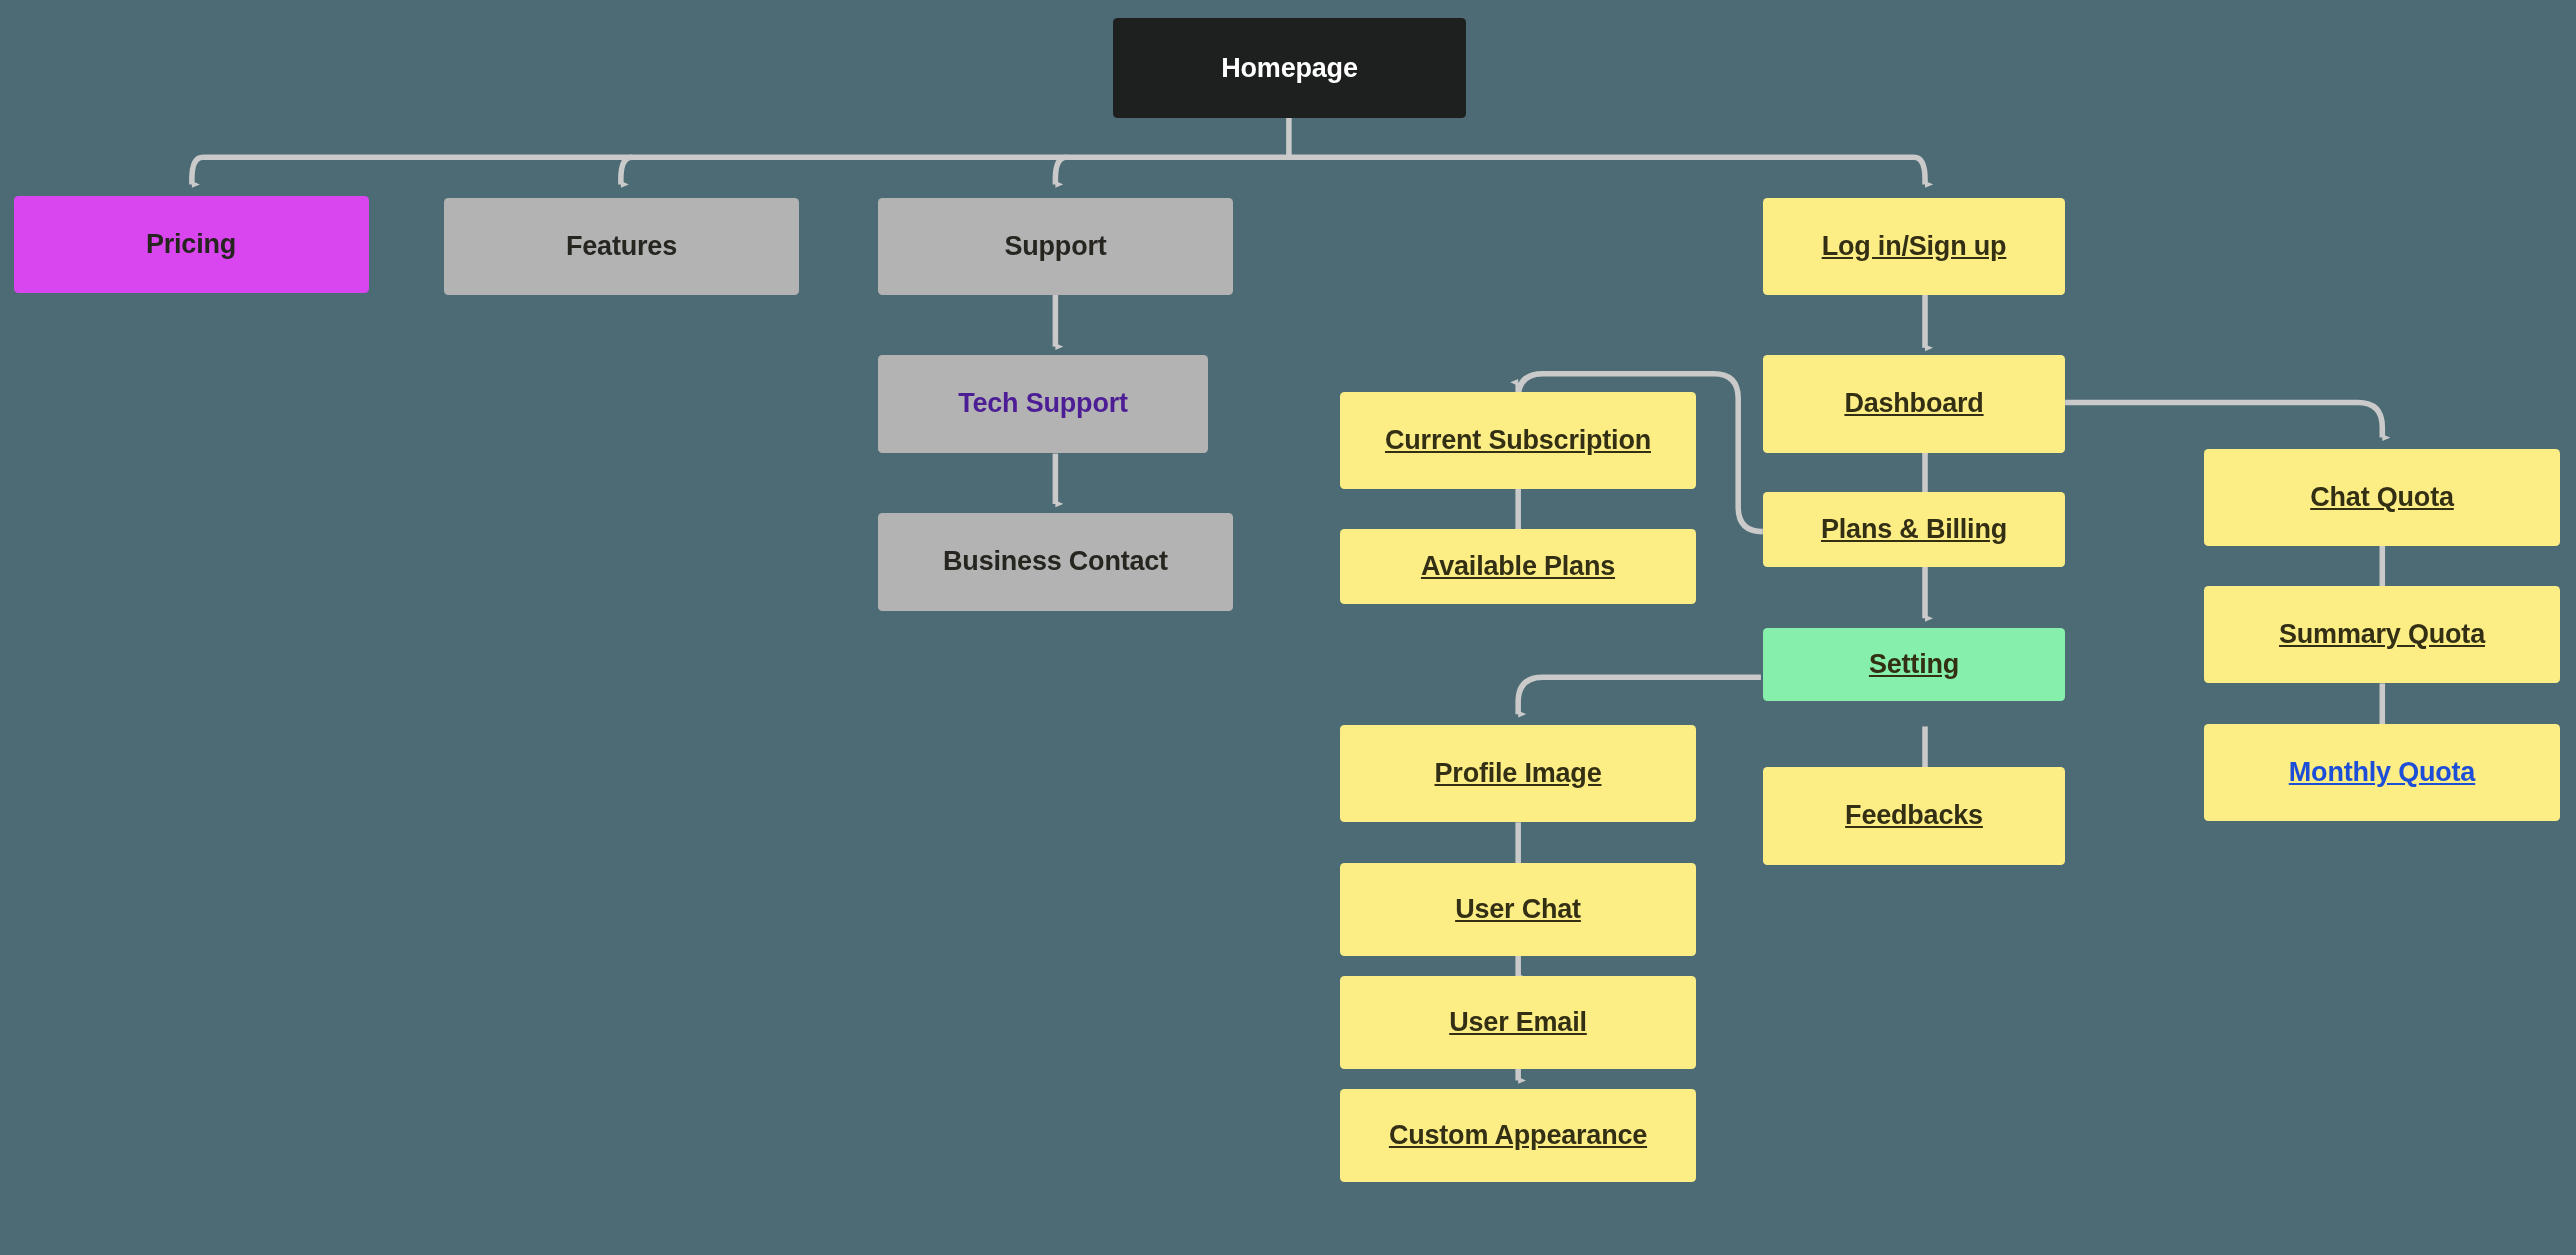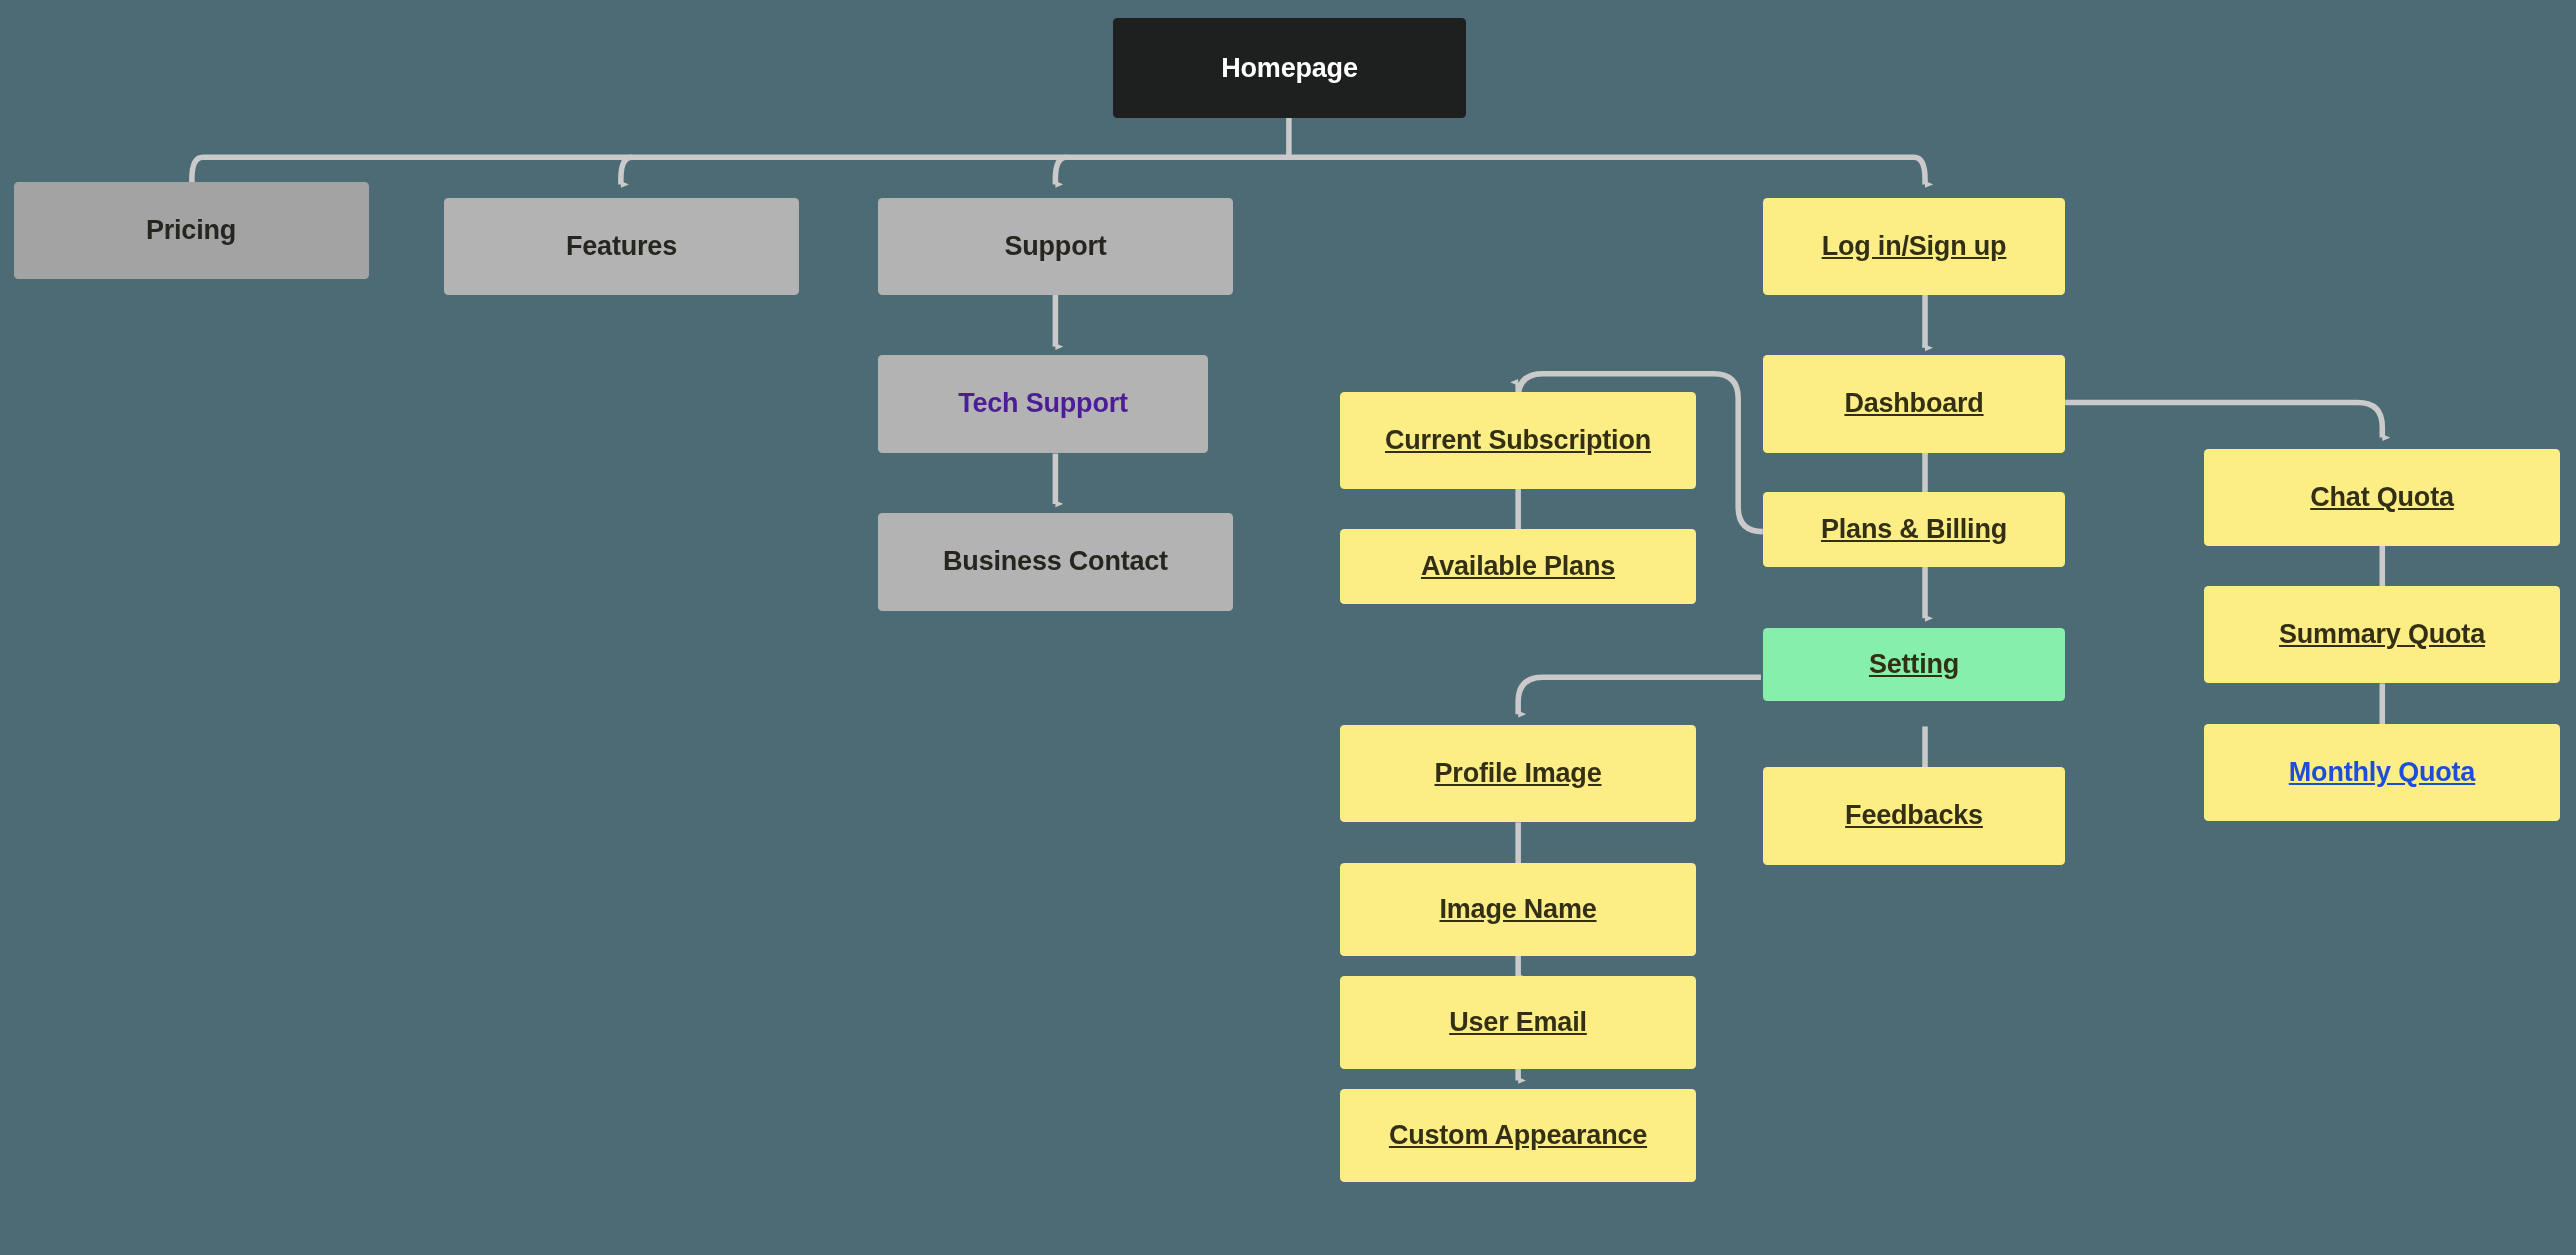--- a/index.html
+++ b/index.html
@@ -74,21 +74,21 @@
 
       <path d="M3876,888 L3876,972" marker-end="url(#ah)"></path>
       <path d="M3876,1112 L3876,1196" marker-end="url(#ah)"></path>
     </g>
   </svg>
 
   <div class="node root" style="left: 1113px; top: 18.4px; width: 353px; height: 100px; background: rgb(30, 32, 32); color: rgb(255, 255, 255);">
     <span>Homepage</span>
   </div>
 
-  <div class="node gray" style="left: 13.5px; top: 182px; width: 355px; height: 97px; background: #a3a3a3; color: rgb(38, 37, 31);">
+  <div class="node gray" style="left: 13.5px; top: 196px; width: 355px; height: 97px; background: #d946ef; color: rgb(38, 37, 31);">
     <span>Pricing</span>
   </div>
 
   <div class="node gray" style="left: 444px; top: 198px; width: 355px; height: 97px; background: rgb(179, 179, 179); color: rgb(38, 37, 31);">
     <span>Features</span>
   </div>
 
   <div class="node gray" style="left: 878px; top: 198px; width: 355px; height: 97px; background: rgb(179, 179, 179); color: rgb(38, 37, 31);">
     <span>Support</span>
   </div>
@@ -127,21 +127,21 @@
 
   <div class="node yellow" style="left: 1340px; top: 529px; width: 356px; height: 75px; background: rgb(252, 237, 133); color: rgb(51, 47, 21);">
     <span>Available Plans</span>
   </div>
 
   <div class="node yellow" style="left: 1340px; top: 725px; width: 356px; height: 97px; background: rgb(252, 237, 133); color: rgb(51, 47, 21);">
     <span>Profile Image</span>
   </div>
 
   <div class="node yellow" style="left: 1340px; top: 863px; width: 356px; height: 93px; background: rgb(252, 237, 133); color: rgb(51, 47, 21);">
-    <span>Image Name</span>
+    <span>User Chat</span>
   </div>
 
   <div class="node yellow" style="left: 1340px; top: 976px; width: 356px; height: 93px; background: rgb(252, 237, 133); color: rgb(51, 47, 21);">
     <span>User Email</span>
   </div>
 
   <div class="node yellow" style="left: 1340px; top: 1089px; width: 356px; height: 93px; background: rgb(252, 237, 133); color: rgb(51, 47, 21);">
     <span>Custom Appearance</span>
   </div>
 

